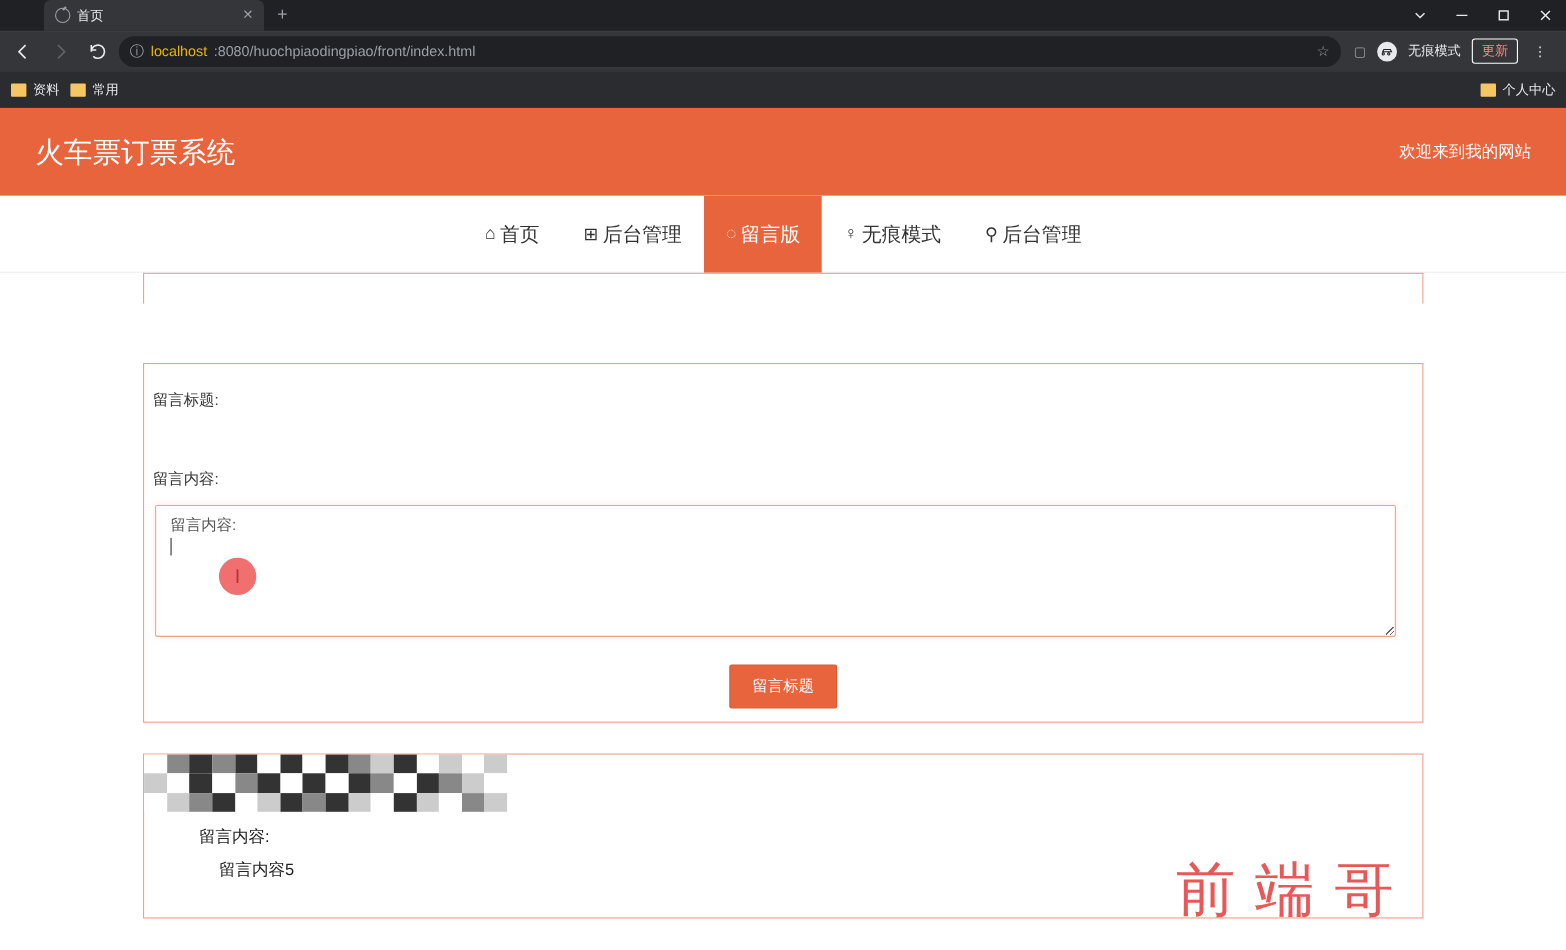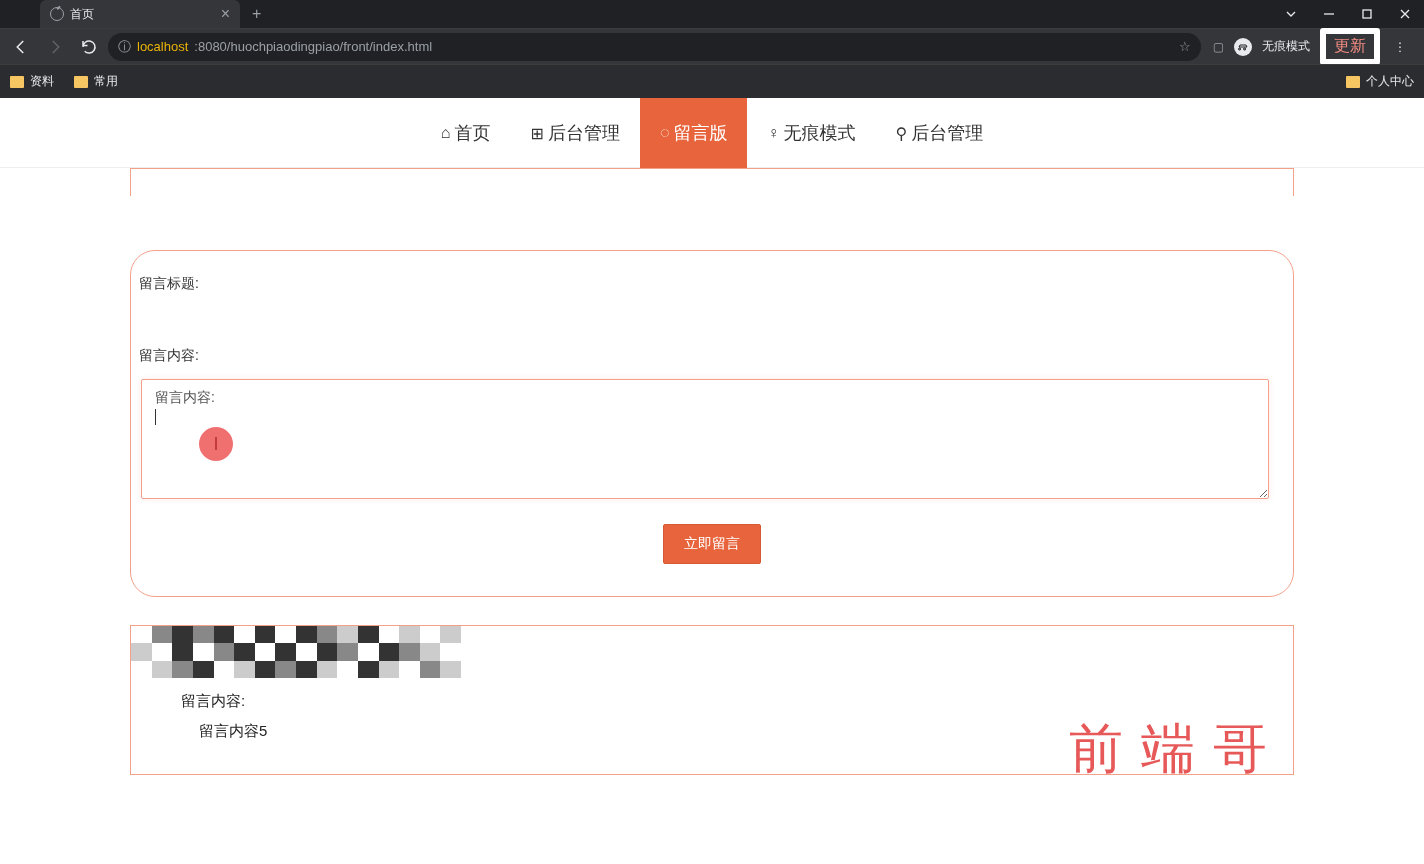--- a/index.html
+++ b/index.html
@@ -20,44 +20,44 @@
     .addr-bar { height: 36px; display: flex; align-items: center; padding: 0 6px; gap: 4px; background:#35363a; border-top:1px solid #3c3c3c; }
     .nav-btn { width: 30px; height: 30px; display:flex; align-items:center; justify-content:center; color:#9aa0a6; cursor:pointer; border-radius: 50%; }
     .nav-btn svg { width: 18px; height: 18px; fill:#e8eaed; }
     .nav-btn.disabled svg { fill:#5f6368; }
     .url-box { flex:1; background:#202124; height:28px; border-radius:14px; display:flex; align-items:center; padding:0 10px; gap:6px; color:#9aa0a6; font-size:13px; }
     .url-host { color:#eab308; }
     .url-star { margin-left:auto; color:#9aa0a6; cursor:pointer; }
     .ext-area { display:flex; align-items:center; gap:10px; padding:0 8px; color:#e8eaed; font-size:12px; }
     .incognito { display:flex; align-items:center; gap:10px; }
     .incognito-icon { width:18px; height:18px; background:#e8eaed; border-radius:50%; display:flex; align-items:center; justify-content:center; }
-    .update-btn { border:6px solid #ffffff; color:#f28b82; padding:2px 8px; border-radius:3px; font-size:16px; cursor:pointer; }
+    .update-btn { border:1px solid #ffffff; color:#f28b82; padding:2px 8px; border-radius:3px; font-size:12px; cursor:pointer; }
     .menu-dots { color:#e8eaed; padding:0 4px; cursor:pointer; }
 
-    .bookmark-bar { height: 34px; display:flex; align-items:center; padding:0 10px; gap:20px; background:#2b2c2f; border-top:1px solid #3c3c3c; }
+    .bookmark-bar { height: 34px; display:flex; align-items:center; padding:0 10px; gap:10px; background:#2b2c2f; border-top:1px solid #3c3c3c; }
     .bookmark { display:flex; align-items:center; gap:6px; color:#e8eaed; font-size:12px; cursor:pointer; }
     .folder-icon { width:14px; height:12px; background:#f5c662; border-radius:1px; position:relative; }
     .other-bookmarks { margin-left:auto; }
 
     
     .page { height: calc(864px - 98px); overflow: hidden; position:relative; }
     .site-header { background:#e8643c; height:80px; display:flex; align-items:center; padding:0 32px; color:#fff; }
     .site-title { font-size:26px; font-weight:500; }
     .welcome { margin-left:auto; font-size:15px; }
 
     .site-nav { height:70px; background:#fff; display:flex; justify-content:center; border-bottom:1px solid #eee; }
     .nav-item { height:70px; display:flex; align-items:center; padding:0 20px; gap:4px; font-size:18px; color:#333; cursor:pointer; }
     .nav-item.active { background:#e8643c; color:#fff; }
     .nav-icon { font-size:16px; display:inline-flex; }
 
     .content { padding: 0 130px; }
     .card { border:1px solid #f4a089; margin-bottom:28px; background:#fff; position:relative; }
     .card-frag { height:28px; border-bottom:none; }
 
-    .form-card { padding:24px 6px 32px 6px;border-radius:25px; }
+    .form-card { padding:24px 6px 12px 6px; }
     .form-label { font-size:14px; color:#333; padding-left:2px; margin-bottom:14px; }
     .text-input { width:calc(100% - 14px); margin-left:2px; height:48px; border:1px solid #f4a089; border-radius:2px; padding:0 14px; font-size:15px; color:#333; box-shadow: 0 0 6px rgba(232,100,60,.15); }
     .textarea-wrap { position:relative; }
     .textarea { width:calc(100% - 22px); margin-left:4px; height:120px; border:1px solid #f4a089; border-radius:2px; padding:10px 14px; font-size:14px; color:#555; resize:both; box-shadow: 0 0 6px rgba(232,100,60,.12); }
     .textarea-label { position:absolute; top:10px; left:18px; color:#555; font-size:14px; pointer-events:none; }
     .textarea-cursor { position:absolute; top:30px; left:18px; width:1px; height:16px; background:#333; }
     .click-spot { position:absolute; top:48px; left:62px; width:34px; height:34px; border-radius:50%; background:#f07070; display:flex; align-items:center; justify-content:center; color:#b33; font-size:18px; }
     .submit-btn { display:block; margin:22px auto 0; background:#e8643c; border:1px solid #d85a34; color:#fff; padding:10px 20px; font-size:14px; cursor:pointer; border-radius:2px; }
 
     .msg-card { padding:8px 14px 28px 14px; position:relative; }
@@ -156,20 +156,24 @@
       <span>常用</span>
     </div>
     <div class="bookmark other-bookmarks">
       <span class="folder-icon"></span>
       <span>个人中心</span>
     </div>
   </div>
 </div>
 
 <div class="page">
+  <div class="site-header">
+    <div class="site-title">火车票订票系统</div>
+    <div class="welcome">欢迎来到我的网站</div>
+  </div>
 
   <div class="site-nav">
     <div class="nav-item">
         <span class="nav-icon">⌂</span>
         <span>首页</span>
       </div>
     <div class="nav-item">
         <span class="nav-icon">⊞</span>
         <span>后台管理</span>
       </div>
@@ -198,21 +202,21 @@
       <div class="spacer-lg"></div>
 
       <div class="form-label">留言内容:</div>
       <div class="textarea-wrap">
         <textarea class="textarea" style=""></textarea>
         <div class="textarea-label">留言内容:</div>
         <div class="textarea-cursor"></div>
         <div class="click-spot">I</div>
       </div>
 
-      <button class="submit-btn">立即留言</button>
+      <button class="submit-btn">留言标题</button>
     </div>
 
     <div class="card msg-card">
       <div class="pixelated">
         <div class="px w"></div>
           <div class="px g"></div>
           <div class="px d"></div>
           <div class="px g"></div>
           <div class="px d"></div>
           <div class="px w"></div>

